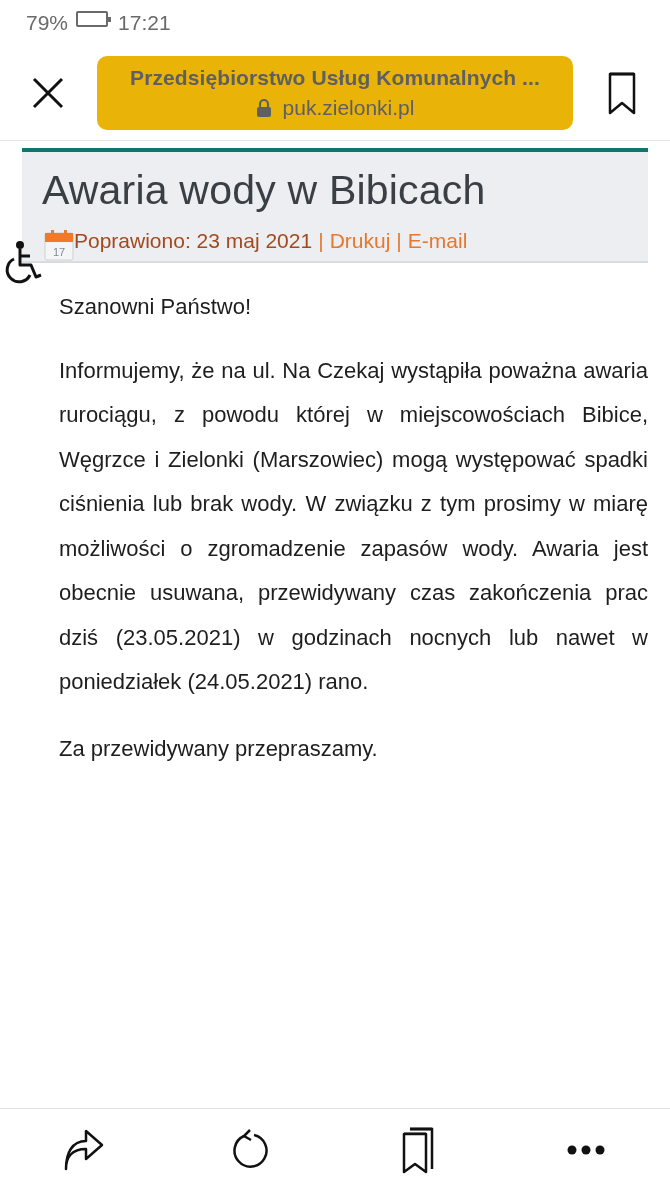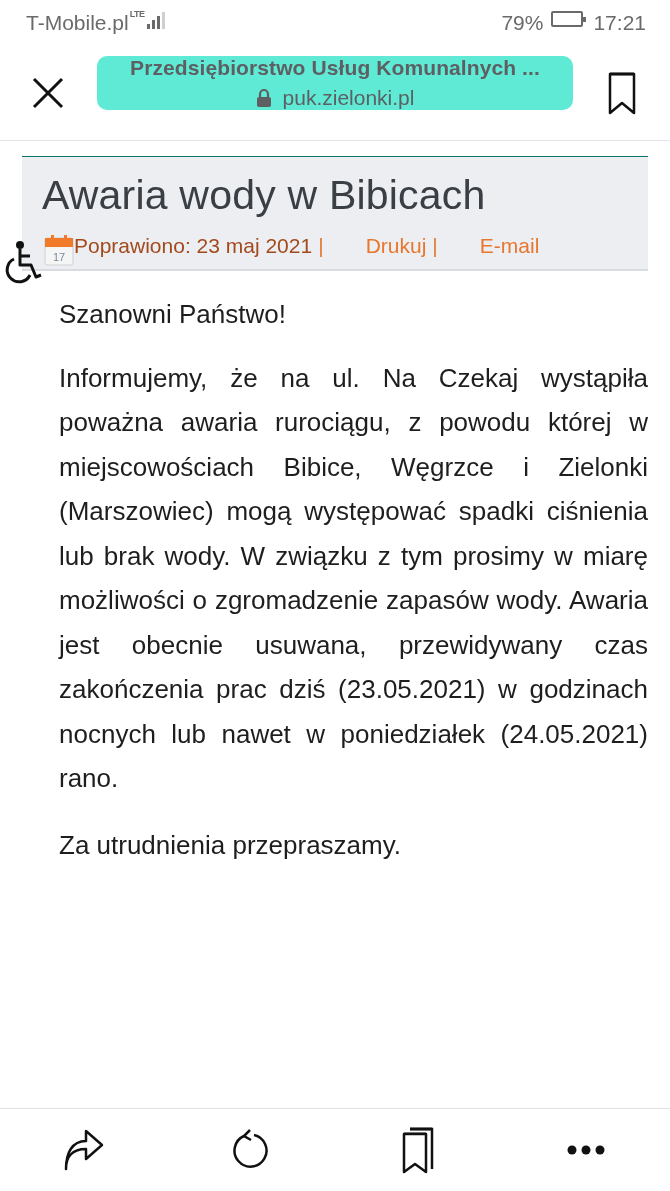--- a/index.html
+++ b/index.html
@@ -12,55 +12,45 @@
   .signal { display: inline-flex; align-items: flex-end; gap: 2px; height: 18px; margin-left: 2px; }
   .signal span { width: 3px; background: #6a6a6a; display: block; }
   .signal span.dim { background: #cfcfcf; }
   .statusbar .right { display: flex; align-items: flex-start; gap: 6px; }
   .battery { width: 32px; height: 16px; border: 2px solid #6a6a6a; border-radius: 2px; position: relative; padding: 1px; margin-left: 2px; }
   .battery .fill { width: 76%; height: 100%; background: #6a6a6a; }
   .battery::after { content: ""; position: absolute; right: -5px; top: 4px; width: 3px; height: 5px; background: #6a6a6a; }
 
   .toolbar { position: absolute; top: 45px; left: 0; width: 670px; height: 96px; display: flex; align-items: center; border-bottom: 1px solid #e3e5e8; }
   .close-btn { width: 96px; height: 96px; display: flex; align-items: center; justify-content: center; }
-  .urlbox { position: absolute; left: 97px; top: 11px; width: 476px; height: 54px; background: #5eead4; border-radius: 10px; display: flex; flex-direction: column; align-items: center; justify-content: center; }
+  .urlbox { position: absolute; left: 97px; top: 11px; width: 476px; height: 74px; background: #eab308; border-radius: 10px; display: flex; flex-direction: column; align-items: center; justify-content: center; }
   .urlbox .title { font-size: 21px; color: #5d5f63; font-weight: bold; letter-spacing: 0.1px; }
   .urlbox .url { font-size: 21px; color: #5d5f63; margin-top: 6px; display: flex; align-items: center; gap: 11px; }
   .bookmark-btn { position: absolute; right: 22px; top: 22px; width: 52px; height: 52px; display: flex; align-items: center; justify-content: center; }
 
-  .article-head { position: absolute; left: 22px; top: 156px; width: 626px; height: 115px; background: #eceef1; border-bottom: 2px solid #d8dce0; border-top: 1px solid #0f766e; }
+  .article-head { position: absolute; left: 22px; top: 148px; width: 626px; height: 115px; background: #eceef1; border-bottom: 2px solid #d8dce0; border-top: 4px solid #0f766e; }
   .article-title { position: absolute; left: 20px; top: 15px; font-size: 41px; color: #3a3f45; font-weight: normal; letter-spacing: 0.2px; }
   .meta { position: absolute; left: 22px; top: 77px; display: flex; font-size: 21px; }
   .meta .date { color: #a24a1d; }
   .meta .sep { color: #e07a33; margin: 0 6px; }
-  .meta .link { color: #e8772e; margin-left: 36px; }
+  .meta .link { color: #e8772e; }
 
   .a11y-btn { position: absolute; left: 0; top: 237px; width: 46px; height: 52px; display: flex; align-items: center; justify-content: center; }
 
-  .content { position: absolute; left: 59px; top: 292px; width: 589px; font-size: 26px; line-height: 44.5px; color: #1e1e1e; text-align: justify; }
+  .content { position: absolute; left: 59px; top: 285px; width: 589px; font-size: 22px; line-height: 44.5px; color: #1e1e1e; text-align: justify; }
   .content p { margin-bottom: 22px; }
   .content p.greet { margin-bottom: 19px; }
 
   .bottombar { position: absolute; left: 0; top: 1108px; width: 670px; height: 83px; border-top: 1px solid #e0e0e0; display: flex; align-items: center; justify-content: space-around; background: #fff; }
   .bottombar .nav-btn { width: 80px; height: 70px; display: flex; align-items: center; justify-content: center; }
 </style>
 </head>
 <body>
 
 <div class="statusbar">
-  <div class="left">
-    <span>T-Mobile.pl</span>
-    <span class="lte">LTE</span>
-    <span class="signal">
-      <span style="height:5px"></span>
-        <span style="height:9px"></span>
-        <span style="height:13px"></span>
-        <span class="dim" style="height:17px"></span>
-    </span>
-  </div>
   <div class="right">
     <span>79%</span>
     <span class="battery"><span class="fill"></span></span>
     <span style="margin-left:4px">17:21</span>
   </div>
 </div>
 
 <div class="toolbar">
   <div class="close-btn">
     <svg width="34" height="34" viewBox="0 0 34 34">
@@ -108,21 +98,21 @@
     <circle cx="17" cy="6" r="4" fill="#111"></circle>
     <path d="M17 10 V26 H28 L33 38 L38 36" stroke="#111" stroke-width="3" fill="none" stroke-linejoin="round"></path>
     <path d="M17 17 H27" stroke="#111" stroke-width="3"></path>
     <path d="M11 20 A12 12 0 1 0 27 36" stroke="#111" stroke-width="3" fill="none"></path>
   </svg>
 </div>
 
 <div class="content">
   <p class="greet">Szanowni Państwo!</p>
   <p>Informujemy, że na ul. Na Czekaj wystąpiła poważna awaria rurociągu, z powodu której w miejscowościach Bibice, Węgrzce i Zielonki (Marszowiec) mogą występować spadki ciśnienia lub brak wody. W związku z tym prosimy w miarę możliwości o zgromadzenie zapasów wody. Awaria jest obecnie usuwana, przewidywany czas zakończenia prac dziś (23.05.2021) w godzinach nocnych lub nawet w poniedziałek (24.05.2021) rano.</p>
-  <p>Za utrudnienia przepraszamy.</p>
+  <p>Za przewidywany przepraszamy.</p>
 </div>
 
 <div class="bottombar">
   <div class="nav-btn">
     <svg width="44" height="42" viewBox="0 0 44 42">
       <path d="M4 40 C4 28 10 20 24 20 V30 L40 16 L24 2 V12 C10 12 4 24 4 40 Z" stroke="#111" stroke-width="2.5" fill="none" stroke-linejoin="round"></path>
     </svg>
   </div>
   <div class="nav-btn">
     <svg width="42" height="44" viewBox="0 0 42 44">

